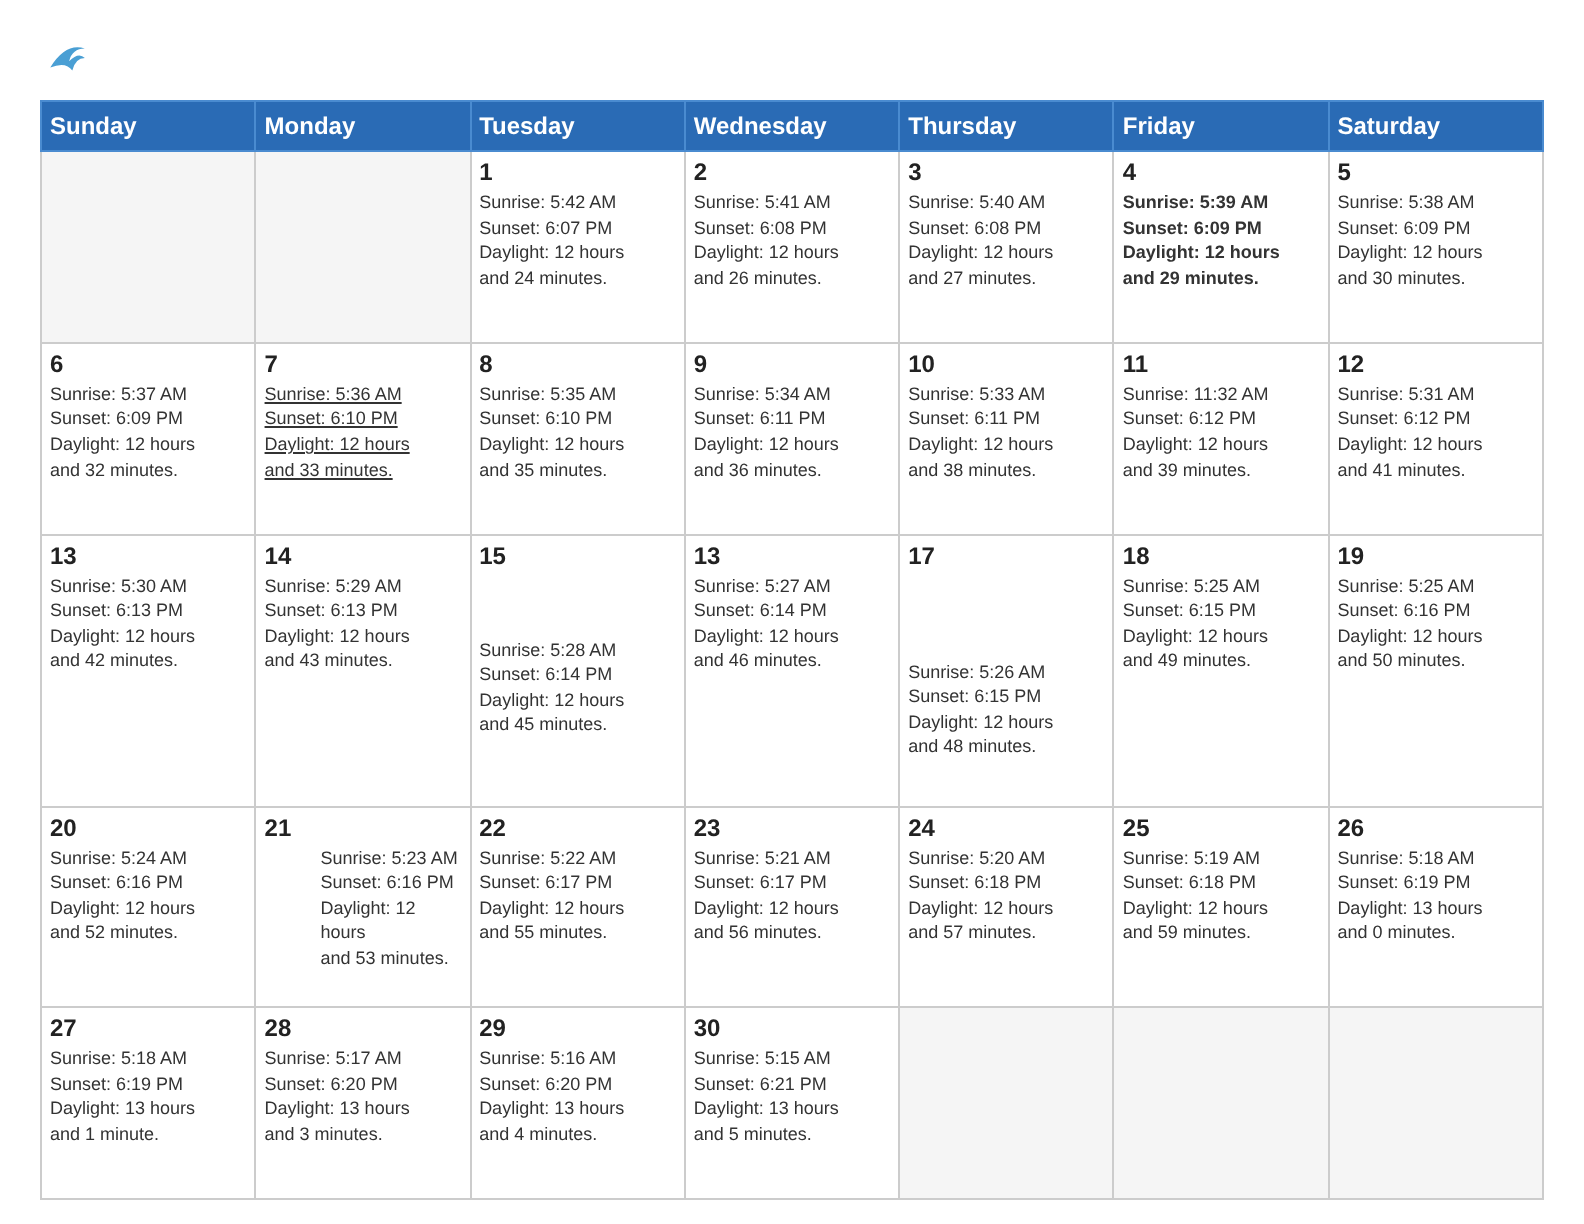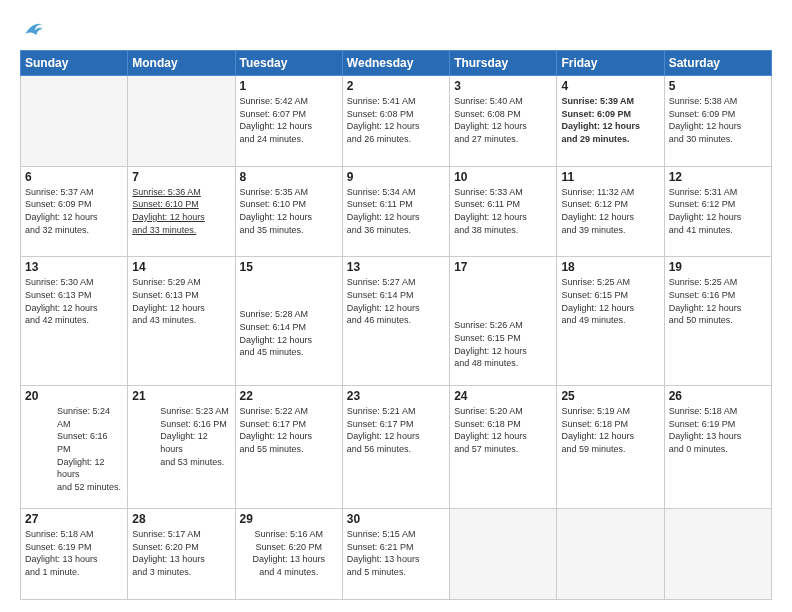--- a/index.html
+++ b/index.html
@@ -267,21 +267,21 @@
             <span class="day-num">19</span>
             <div class="day-info" style="white-space: pre-line;">Sunrise: 5:25 AM
 Sunset: 6:16 PM
 Daylight: 12 hours
 and 50 minutes.</div>
           </td>
         </tr>
         <tr>
           <td>
             <span class="day-num">20</span>
-            <div class="day-info" style="white-space: pre-line; margin-left: 32px;">Sunrise: 5:24 AM
+            <div class="day-info" style="white-space: pre-line;">Sunrise: 5:24 AM
 Sunset: 6:16 PM
 Daylight: 12 hours
 and 52 minutes.</div>
           </td>
           <td>
             <span class="day-num">21</span>
             <div class="day-info" style="white-space: pre-line; margin-left: 28px;">Sunrise: 5:23 AM
 Sunset: 6:16 PM
 Daylight: 12 hours
 and 53 minutes.</div>
@@ -332,21 +332,21 @@
           </td>
           <td>
             <span class="day-num">28</span>
             <div class="day-info" style="white-space: pre-line;">Sunrise: 5:17 AM
 Sunset: 6:20 PM
 Daylight: 13 hours
 and 3 minutes.</div>
           </td>
           <td>
             <span class="day-num">29</span>
-            <div class="day-info" style="white-space: pre-line; text-align: center;">Sunrise: 5:16 AM
+            <div class="day-info" style="white-space: pre-line;">Sunrise: 5:16 AM
 Sunset: 6:20 PM
 Daylight: 13 hours
 and 4 minutes.</div>
           </td>
           <td>
             <span class="day-num">30</span>
             <div class="day-info" style="white-space: pre-line;">Sunrise: 5:15 AM
 Sunset: 6:21 PM
 Daylight: 13 hours
 and 5 minutes.</div>

